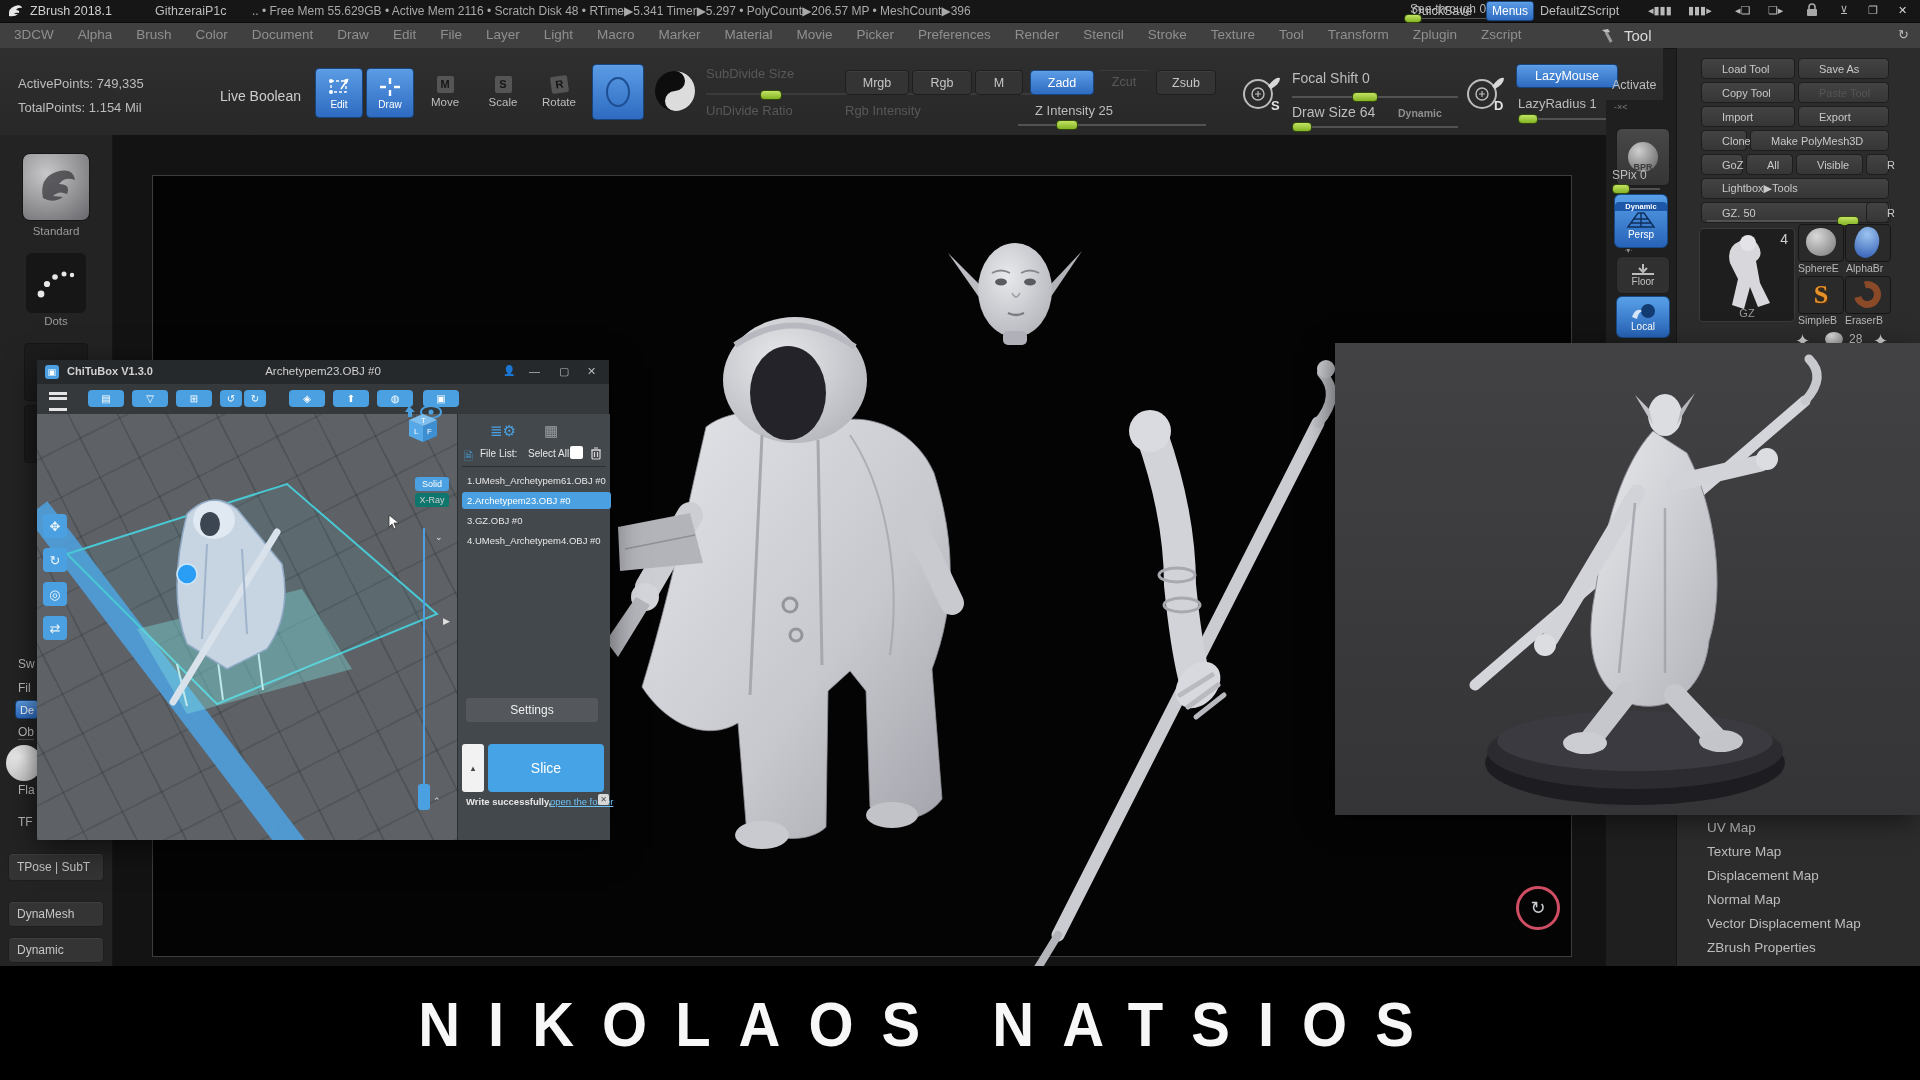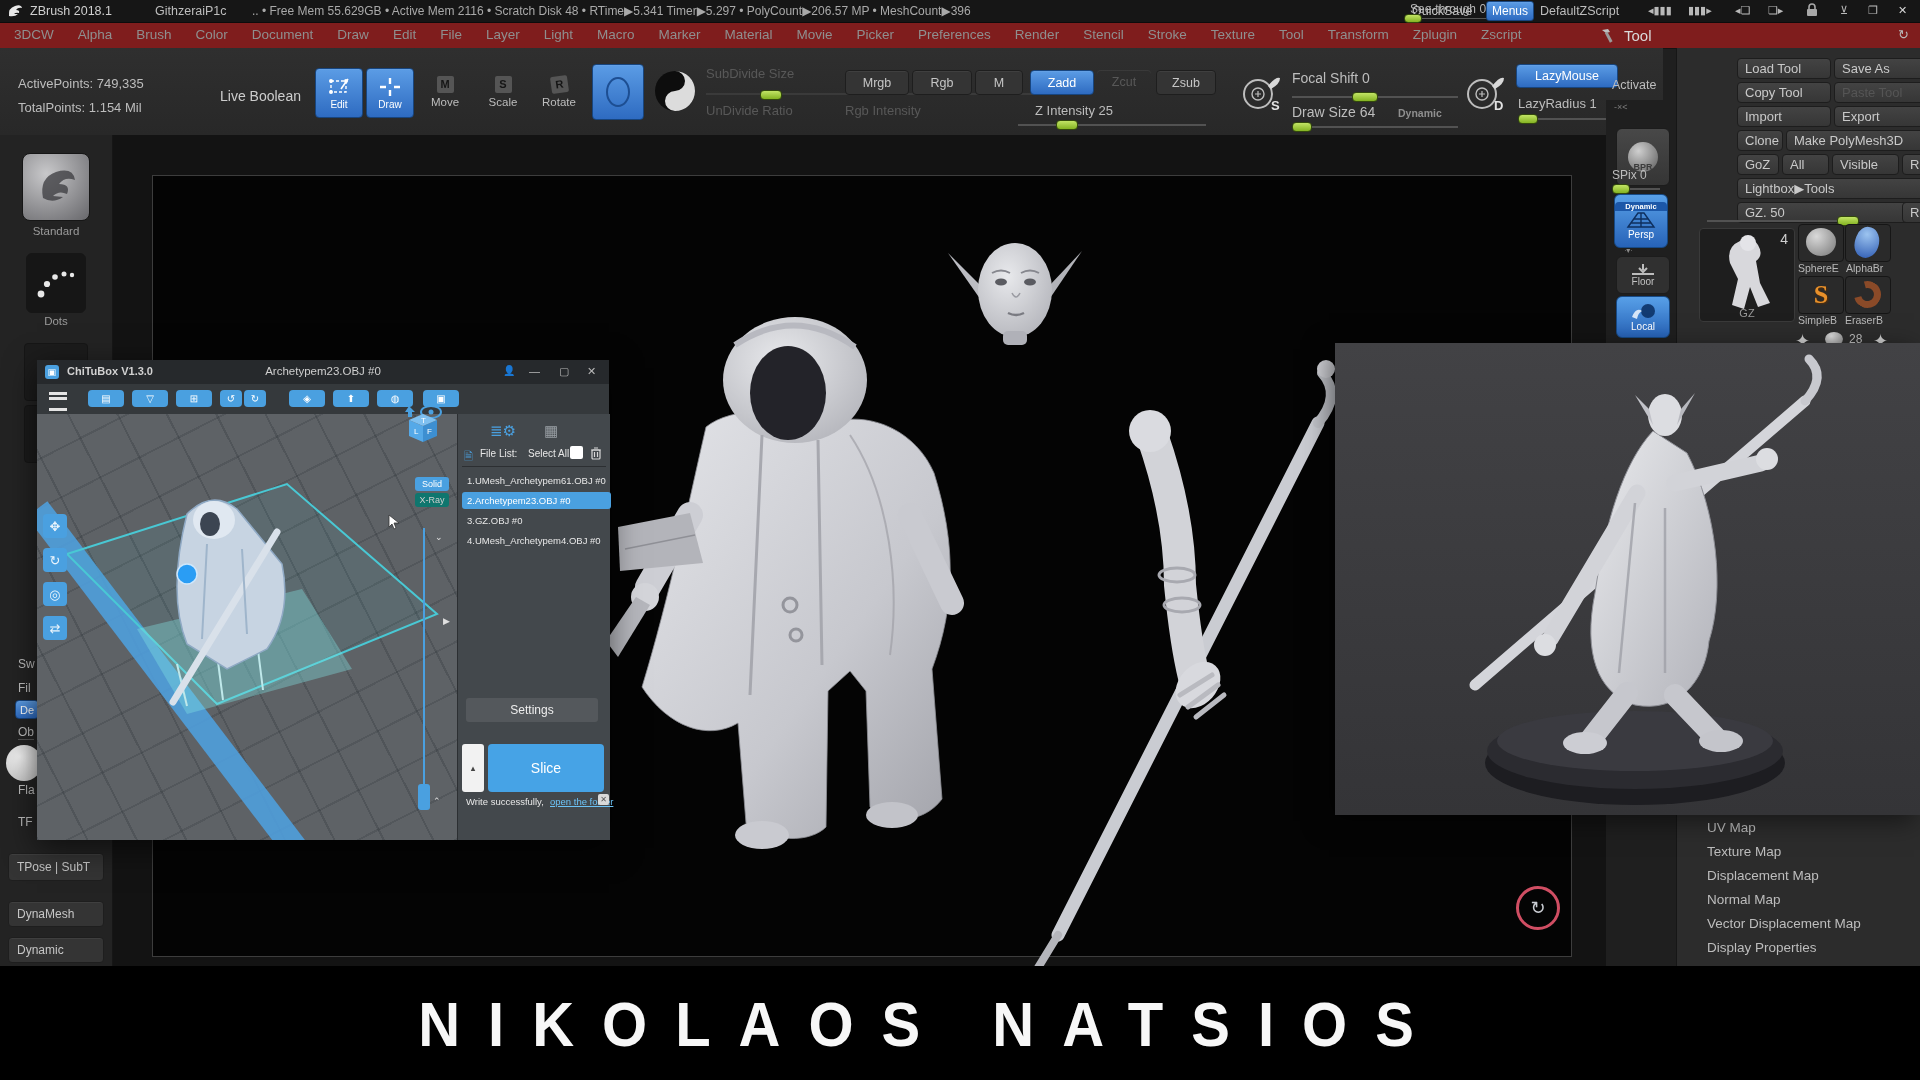--- a/index.html
+++ b/index.html
@@ -14,23 +14,23 @@
   .btn.flat{background:#343434;}
   .btn.dis{color:#585858;background:#323232;}
   .slider{position:absolute;height:2px;background:#525252;}
   .slider.dis{background:#3a3a3a;}
   .gh{position:absolute;width:20px;height:8px;border-radius:4px;
       background:linear-gradient(#c2e465,#84b322);border:1px solid #33490c;}
   .vshelfbtn{position:absolute;width:52px;border:1px solid #1c1c1c;border-radius:6px;
       background:linear-gradient(#484848,#353535);display:flex;flex-direction:column;align-items:center;
       justify-content:center;color:#c2c2c2;}
   .vshelfbtn.blue{background:linear-gradient(#58a0e8,#2763b8);color:#fff;border-color:#174a86;}
-  .tp-btn{position:absolute;height:21px;display:flex;align-items:center;padding-left:7px;
+  .tp-btn{position:absolute;height:21px;display:flex;align-items:center;padding-left:20px;
       background:linear-gradient(#434343,#363636);border:1px solid #1d1d1d;border-radius:4px;
-      color:#c9c9c9;font-size:13px;box-sizing:border-box;margin-left:36px;}
+      color:#c9c9c9;font-size:11px;box-sizing:border-box;}
   .tp-btn.dis{color:#555;}
   .thumb{position:absolute;background:#242424;border:1px solid #161616;border-radius:4px;overflow:hidden;}
   .maplist{color:#bdbdbd;font-size:13.5px;}
   
   .ctb{position:absolute;left:37px;top:360px;width:572px;height:480px;background:#3c4043;
        box-shadow:0 8px 30px rgba(0,0,0,.6);font-family:"Liberation Sans",sans-serif;}
   .ctb-blue-btn{position:absolute;height:17px;border-radius:4px;background:#4aa0e0;color:#fff;
        display:flex;align-items:center;justify-content:center;font-size:10px;}
   .ctb-viewbtn{position:absolute;left:6px;width:24px;height:24px;border-radius:4px;background:#4aa0e0;
        color:#eaf4fc;display:flex;align-items:center;justify-content:center;font-size:13px;}
@@ -69,21 +69,21 @@
     <svg width="12" height="14" viewBox="0 0 12 14">
         <rect x="1" y="6" width="10" height="7" rx="1" fill="#a8a8a8"></rect>
         <path d="M3 6 V4 a3 3 0 0 1 6 0 V6" fill="none" stroke="#a8a8a8" stroke-width="1.6"></path>
       </svg>
   </span>
   <span class="winglyph" style="left:1840px;top:4px;">⊻</span>
   <span class="winglyph" style="left:1868px;top:4px;">❐</span>
   <span class="winglyph" style="left:1898px;top:4px;color:#d6d6d6;">✕</span>
 </div>
 
-<div class="abs" style="left:0;top:23px;width:1920px;height:25px;background:#7f1d1d;border-bottom:1px solid #141414;">
+<div class="abs" style="left:0;top:23px;width:1920px;height:25px;background:#404040;border-bottom:1px solid #141414;">
   <div class="abs" style="left:14px;top:4px;display:flex;gap:24px;">
     <span class="menu-item">3DCW</span>
     <span class="menu-item">Alpha</span>
     <span class="menu-item">Brush</span>
     <span class="menu-item">Color</span>
     <span class="menu-item">Document</span>
     <span class="menu-item">Draw</span>
     <span class="menu-item">Edit</span>
     <span class="menu-item">File</span>
     <span class="menu-item">Layer</span>
@@ -392,21 +392,21 @@
   <span style="position:absolute;left:148px;top:284px;width:18px;height:14px;border-radius:50%;background:radial-gradient(circle at 35% 30%,#ddd,#888);"></span>
   <span class="txt" style="left:172px;top:284px;font-size:12px;color:#bdbdbd;">28</span>
   <span class="txt" style="left:196px;top:282px;font-size:18px;color:#cfcfcf;">✦</span>
 
   <div class="abs" style="left:0;top:762px;width:244px;height:1px;background:#171717;"></div>
   <div class="txt maplist" style="left:30px;top:772px;">UV Map</div>
   <div class="txt maplist" style="left:30px;top:796px;">Texture Map</div>
   <div class="txt maplist" style="left:30px;top:820px;">Displacement Map</div>
   <div class="txt maplist" style="left:30px;top:844px;">Normal Map</div>
   <div class="txt maplist" style="left:30px;top:868px;">Vector Displacement Map</div>
-  <div class="txt maplist" style="left:30px;top:892px;">Display Properties</div>
+  <div class="txt maplist" style="left:30px;top:892px;">ZBrush Properties</div>
 </div>
 
 <div class="abs" style="left:1335px;top:343px;width:585px;height:472px;background:linear-gradient(#424245,#343437);box-shadow:-6px 6px 24px rgba(0,0,0,.5);overflow:hidden;">
   <svg width="585" height="472" viewBox="0 0 585 472">
     <defs>
       <linearGradient id="rfig" x1="0" y1="0" x2="1" y2="1">
         <stop offset="0" stop-color="#e9eaed"></stop>
           <stop offset="1" stop-color="#b2b3ba"></stop>
       </linearGradient>
     </defs>
@@ -524,21 +524,21 @@
         <path d="M1 4 H11 M4 2 H8 M4.5 6 V11 M7.5 6 V11" stroke="#d8d8d8" stroke-width="1.2"></path>
       </svg>
     <div class="abs" style="left:4px;top:52px;width:144px;height:1px;background:#2c2f32;"></div>
     <div class="ctb-file" style="left:4px;top:58px;">1.UMesh_Archetypem61.OBJ #0</div>
     <div class="ctb-file sel" style="left:4px;top:78px;">2.Archetypem23.OBJ #0</div>
     <div class="ctb-file" style="left:4px;top:98px;">3.GZ.OBJ #0</div>
     <div class="ctb-file" style="left:4px;top:118px;">4.UMesh_Archetypem4.OBJ #0</div>
     <div style="position:absolute;left:8px;top:284px;width:132px;height:24px;background:#54585c;border-radius:3px;color:#eee;font-size:12px;display:flex;align-items:center;justify-content:center;">Settings</div>
     <div style="position:absolute;left:4px;top:330px;width:22px;height:48px;background:#f2f2f2;border-radius:3px;display:flex;align-items:center;justify-content:center;color:#444;font-size:9px;">▴</div>
     <div style="position:absolute;left:30px;top:330px;width:116px;height:48px;background:#46a3e6;border-radius:4px;color:#fff;font-size:14px;display:flex;align-items:center;justify-content:center;">Slice</div>
-    <span class="txt" style="left:8px;top:382px;font-size:9.5px;color:#e8e8e8;">Write successfully,</span>
+    <span class="txt" style="left:8px;top:382px;font-size:9.5px;color:#e8e8e8;font-weight:bold;">Write successfully,</span>
     <span class="txt" style="left:92px;top:382px;font-size:9.5px;color:#6cc2f5;text-decoration:underline;">open the folder</span>
     <span style="position:absolute;left:140px;top:380px;width:11px;height:11px;background:#d8d8d8;color:#555;font-size:8px;display:flex;align-items:center;justify-content:center;border-radius:2px;">✕</span>
   </div>
 </div>
 
 <div class="banner">
   <span>NIKOLAOS NATSIOS</span>
 </div>
 
 </body></html>

